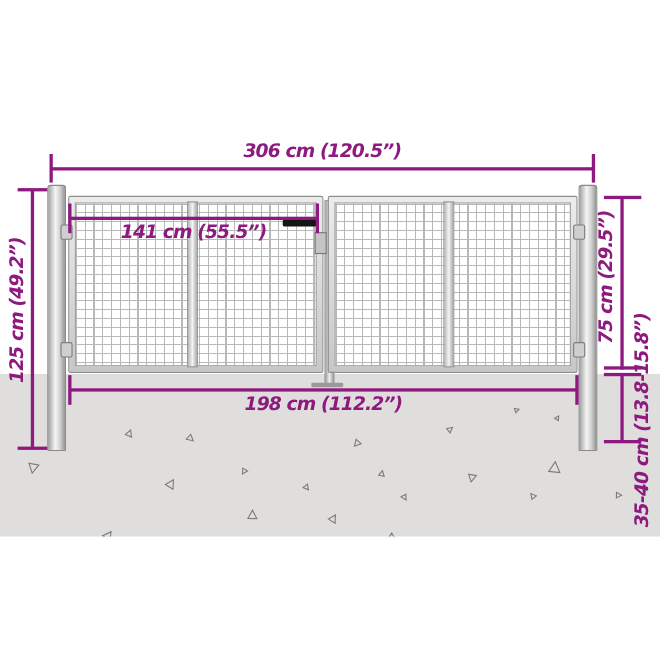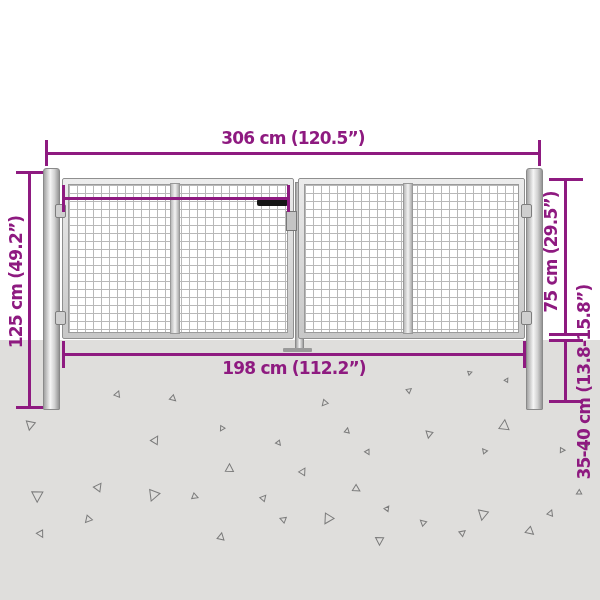--- a/index.html
+++ b/index.html
@@ -1,17 +1,17 @@
 <!DOCTYPE html>
 <html><head>
 <meta charset="utf-8">
 <style>
   html,body{margin:0;padding:0;background:#fff;}
-  .stage{position:relative;width:600px;height:600px;overflow:hidden;background:#fff;
-         font-family:"DejaVu Sans","Liberation Sans",sans-serif;}
+  .stage{position:relative;width:600px;height:488px;overflow:hidden;background:#fff;
+         font-family:"DejaVu Sans","Liberation Sans",sans-serif;font-style:italic;}
   .abs{position:absolute;}
 
   
   .ground{left:0;top:340px;width:600px;height:260px;background:#dfdedc;}
   .triangles{left:0;top:0;width:600px;height:600px;}
 
   
   .post{width:15px;top:168px;height:240px;border:1px solid #8a8a8a;border-radius:3px 3px 1px 1px;
         background:linear-gradient(90deg,#a3a3a3,#f5f5f5 42%,#d2d2d2 70%,#969696);}
   .post-left{left:43px;}
@@ -117,20 +117,21 @@
   <div class="abs latch"></div>
 
   <div class="abs dim" style="left:46px;top:152px;width:494px;height:3px;"></div>
   <div class="abs dim" style="left:45px;top:140px;width:3px;height:26px;"></div>
   <div class="abs dim" style="left:538px;top:140px;width:3px;height:26px;"></div>
   <div class="dim-label" style="left:143px;top:128px;">306 cm (120.5”)</div>
 
   <div class="abs dim" style="left:63px;top:197px;width:226px;height:3px;"></div>
   <div class="abs dim" style="left:62px;top:185px;width:3px;height:27px;"></div>
   <div class="abs dim" style="left:287px;top:185px;width:3px;height:27px;"></div>
+  <div class="dim-label" style="left:26px;top:201px;">141 cm (55.5”)</div>
 
   <div class="abs dim" style="left:63px;top:353px;width:462px;height:3px;"></div>
   <div class="abs dim" style="left:62px;top:341px;width:3px;height:27px;"></div>
   <div class="abs dim" style="left:523px;top:341px;width:3px;height:27px;"></div>
   <div class="dim-label" style="left:144px;top:358px;">198 cm (112.2”)</div>
 
   <div class="abs dim" style="left:28px;top:172px;width:3px;height:236px;"></div>
   <div class="abs dim" style="left:16px;top:171px;width:27px;height:3px;"></div>
   <div class="abs dim" style="left:16px;top:406px;width:27px;height:3px;"></div>
   <div class="dim-label rot" style="left:-134px;top:272px;">125 cm (49.2”)</div>

